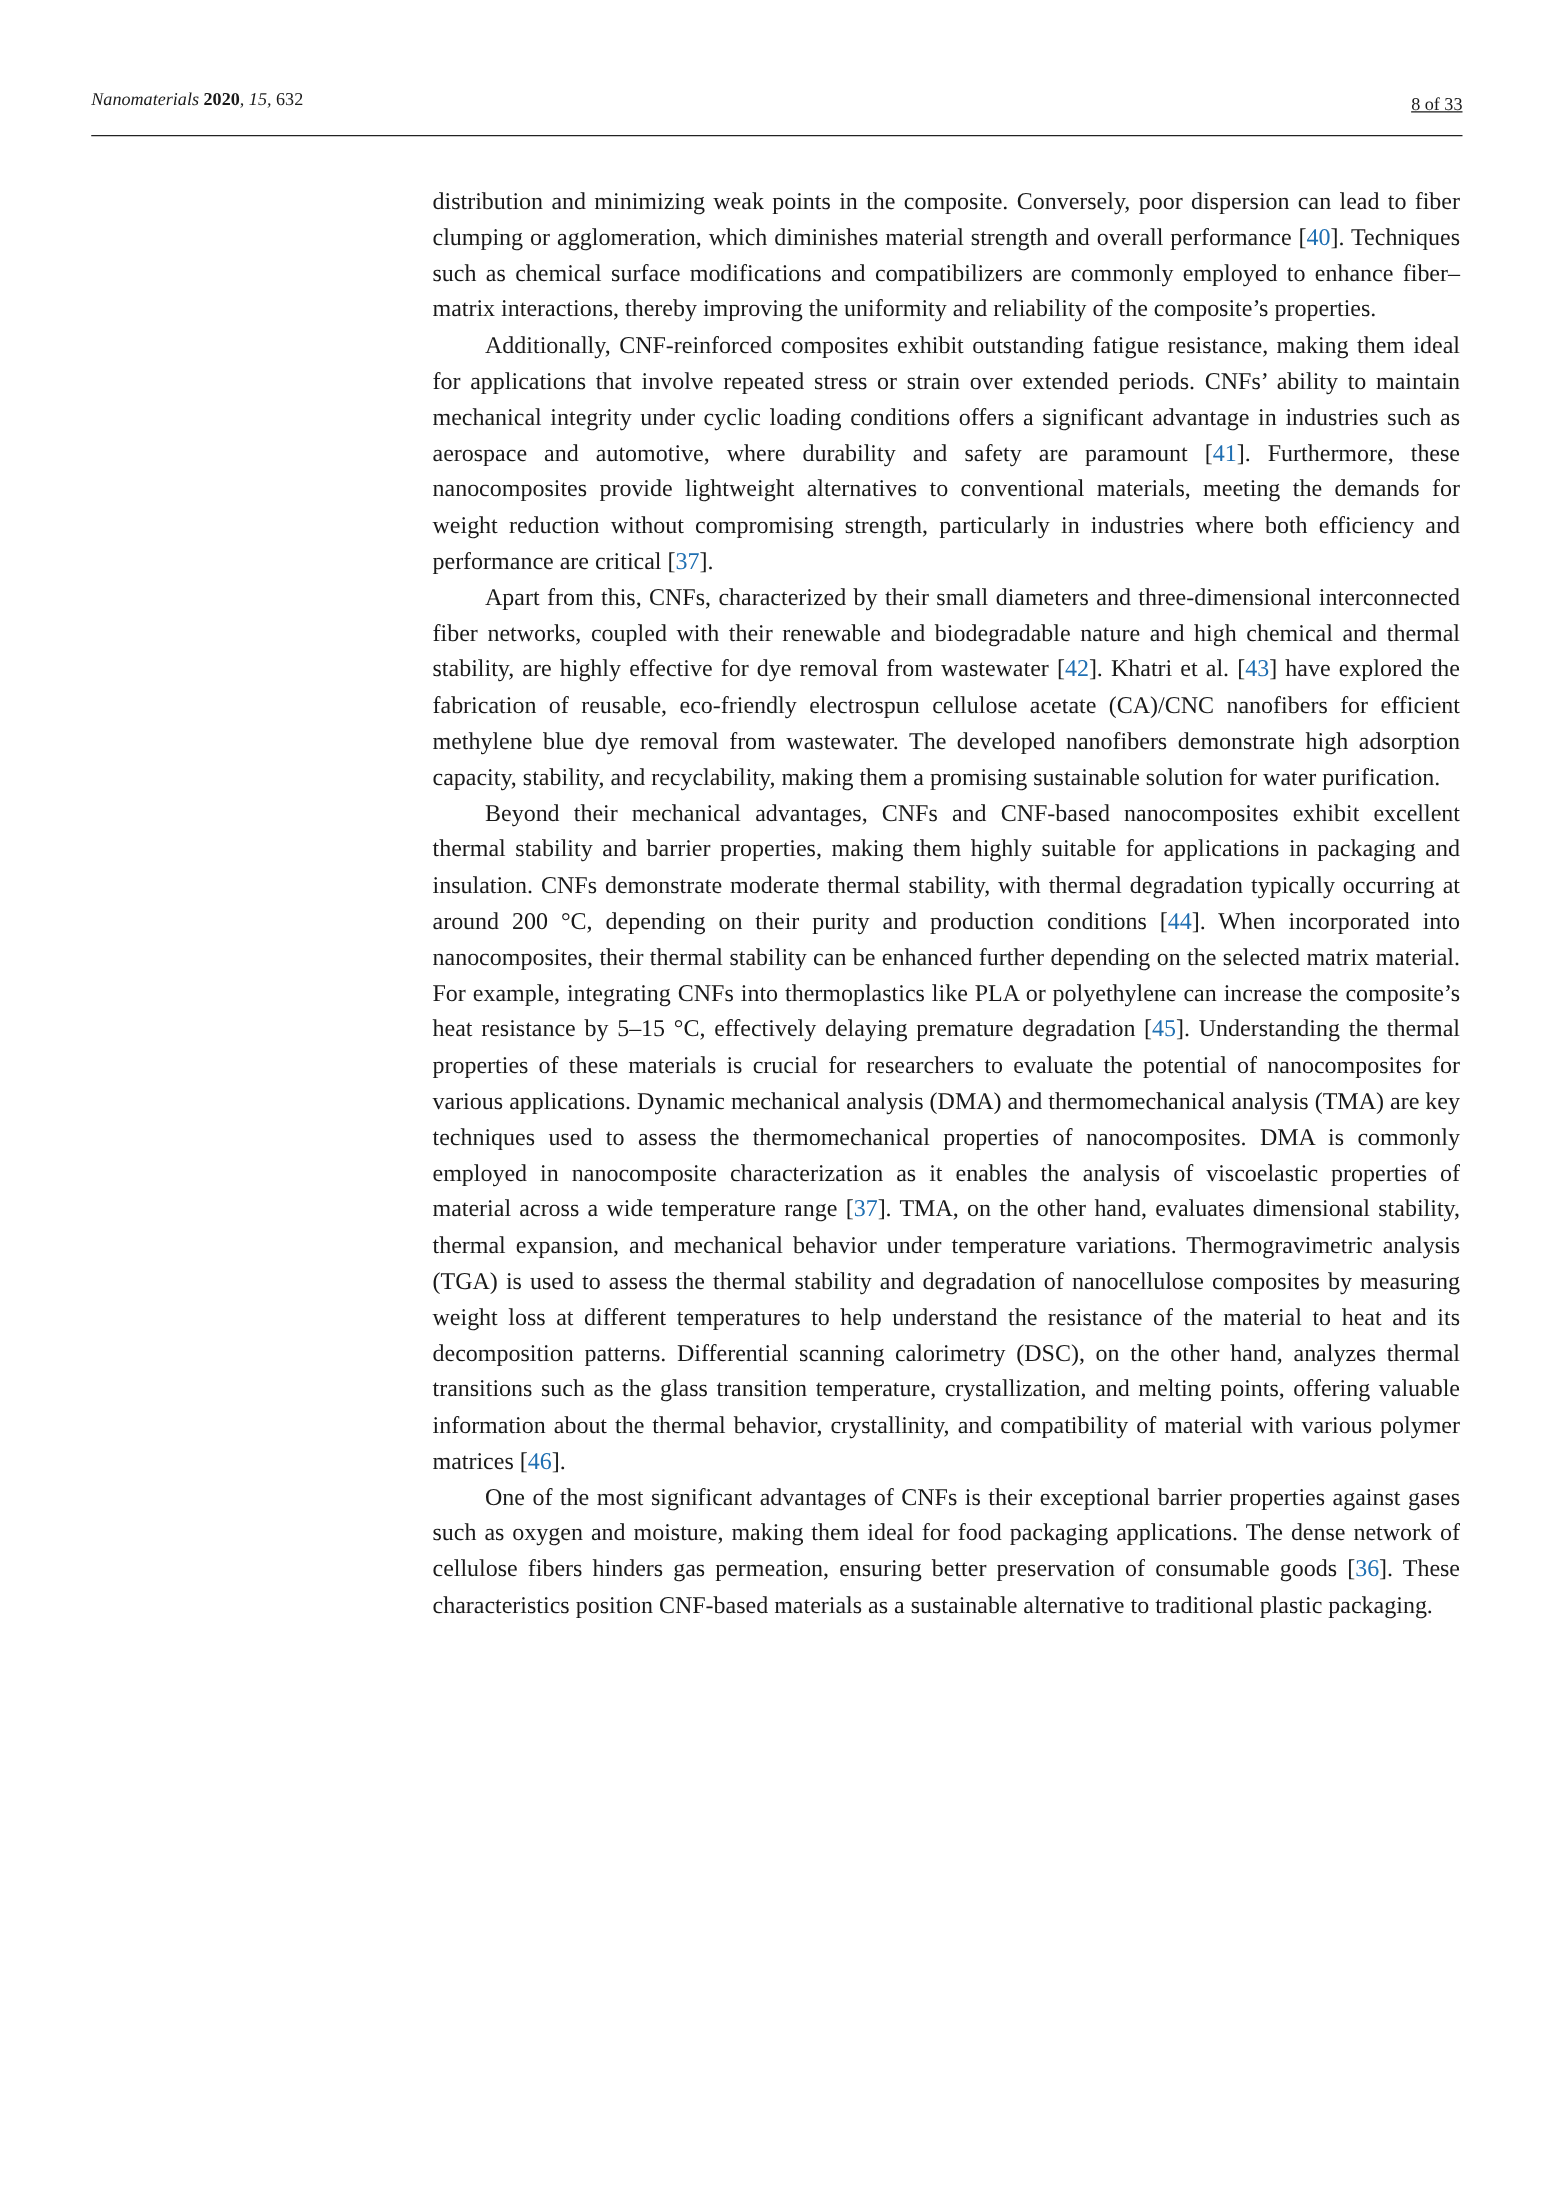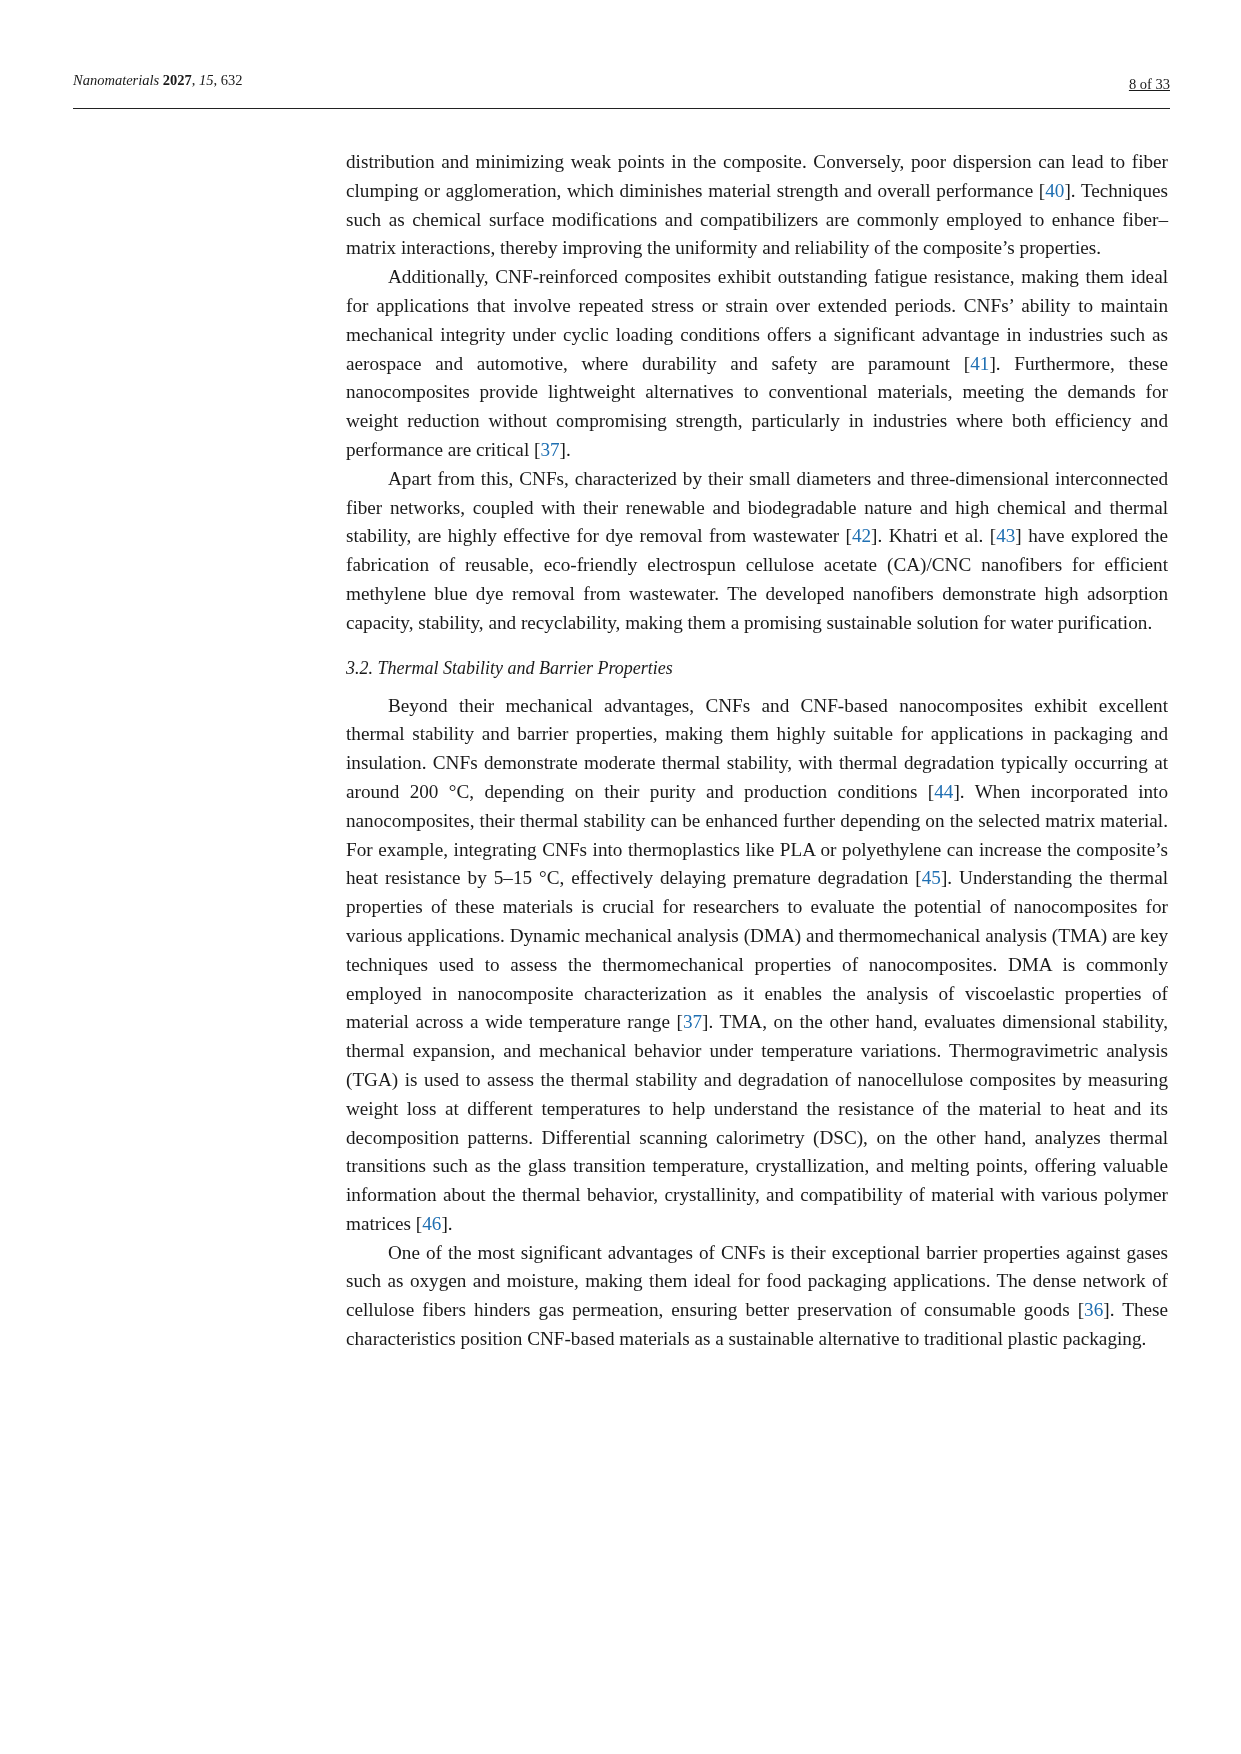--- a/index.html
+++ b/index.html
@@ -18,29 +18,28 @@
   .content p.indent { text-indent: 42px; }
   .cite { color: #1f6fb2; text-decoration: none; }
   .section { font-style: italic; font-size: 18px; margin: 16px 0 10px 0; line-height: 28px; }
 </style>
 </head>
 <body>
 
 <div class="header">
   <div class="journal">
     <span class="jn">Nanomaterials</span>
-    <span class="yr">2027</span><span>, </span><span class="vol">15</span><span>, </span><span>632</span>
+    <span class="yr">2020</span><span>, </span><span class="vol">15</span><span>, </span><span>632</span>
   </div>
   <div class="pageno">8 of 33</div>
 </div>
 
 <div class="content">
   <div id="group1">
       <p>distribution and minimizing weak points in the composite. Conversely, poor dispersion can lead to fiber clumping or agglomeration, which diminishes material strength and overall performance [<a class="cite">40</a>]. Techniques such as chemical surface modifications and compatibilizers are commonly employed to enhance fiber–matrix interactions, thereby improving the uniformity and reliability of the composite’s properties.</p>
       <p class="indent">Additionally, CNF-reinforced composites exhibit outstanding fatigue resistance, making them ideal for applications that involve repeated stress or strain over extended periods. CNFs’ ability to maintain mechanical integrity under cyclic loading conditions offers a significant advantage in industries such as aerospace and automotive, where durability and safety are paramount [<a class="cite">41</a>]. Furthermore, these nanocomposites provide lightweight alternatives to conventional materials, meeting the demands for weight reduction without compromising strength, particularly in industries where both efficiency and performance are critical [<a class="cite">37</a>].</p>
       <p class="indent">Apart from this, CNFs, characterized by their small diameters and three-dimensional interconnected fiber networks, coupled with their renewable and biodegradable nature and high chemical and thermal stability, are highly effective for dye removal from wastewater [<a class="cite">42</a>]. Khatri et al. [<a class="cite">43</a>] have explored the fabrication of reusable, eco-friendly electrospun cellulose acetate (CA)/CNC nanofibers for efficient methylene blue dye removal from wastewater. The developed nanofibers demonstrate high adsorption capacity, stability, and recyclability, making them a promising sustainable solution for water purification.</p>
     </div>
-  <div class="section">3.2. Thermal Stability and Barrier Properties</div>
   <div id="group2">
       <p class="indent">Beyond their mechanical advantages, CNFs and CNF-based nanocomposites exhibit excellent thermal stability and barrier properties, making them highly suitable for applications in packaging and insulation. CNFs demonstrate moderate thermal stability, with thermal degradation typically occurring at around 200 °C, depending on their purity and production conditions [<a class="cite">44</a>]. When incorporated into nanocomposites, their thermal stability can be enhanced further depending on the selected matrix material. For example, integrating CNFs into thermoplastics like PLA or polyethylene can increase the composite’s heat resistance by 5–15 °C, effectively delaying premature degradation [<a class="cite">45</a>]. Understanding the thermal properties of these materials is crucial for researchers to evaluate the potential of nanocomposites for various applications. Dynamic mechanical analysis (DMA) and thermomechanical analysis (TMA) are key techniques used to assess the thermomechanical properties of nanocomposites. DMA is commonly employed in nanocomposite characterization as it enables the analysis of viscoelastic properties of material across a wide temperature range [<a class="cite">37</a>]. TMA, on the other hand, evaluates dimensional stability, thermal expansion, and mechanical behavior under temperature variations. Thermogravimetric analysis (TGA) is used to assess the thermal stability and degradation of nanocellulose composites by measuring weight loss at different temperatures to help understand the resistance of the material to heat and its decomposition patterns. Differential scanning calorimetry (DSC), on the other hand, analyzes thermal transitions such as the glass transition temperature, crystallization, and melting points, offering valuable information about the thermal behavior, crystallinity, and compatibility of material with various polymer matrices [<a class="cite">46</a>].</p>
       <p class="indent">One of the most significant advantages of CNFs is their exceptional barrier properties against gases such as oxygen and moisture, making them ideal for food packaging applications. The dense network of cellulose fibers hinders gas permeation, ensuring better preservation of consumable goods [<a class="cite">36</a>]. These characteristics position CNF-based materials as a sustainable alternative to traditional plastic packaging.</p>
     </div>
 </div>
 
 </body></html>

